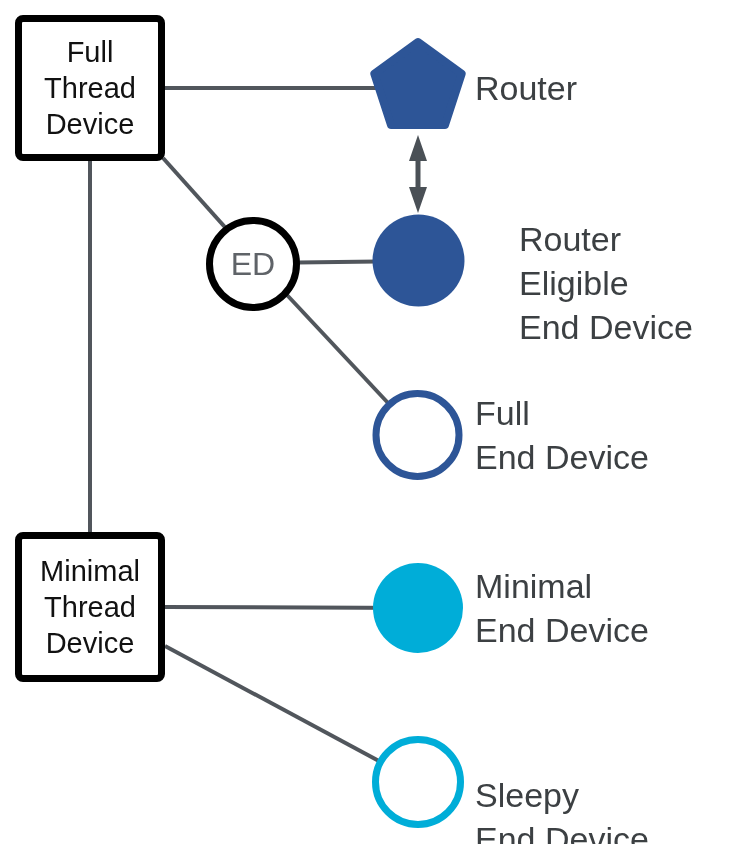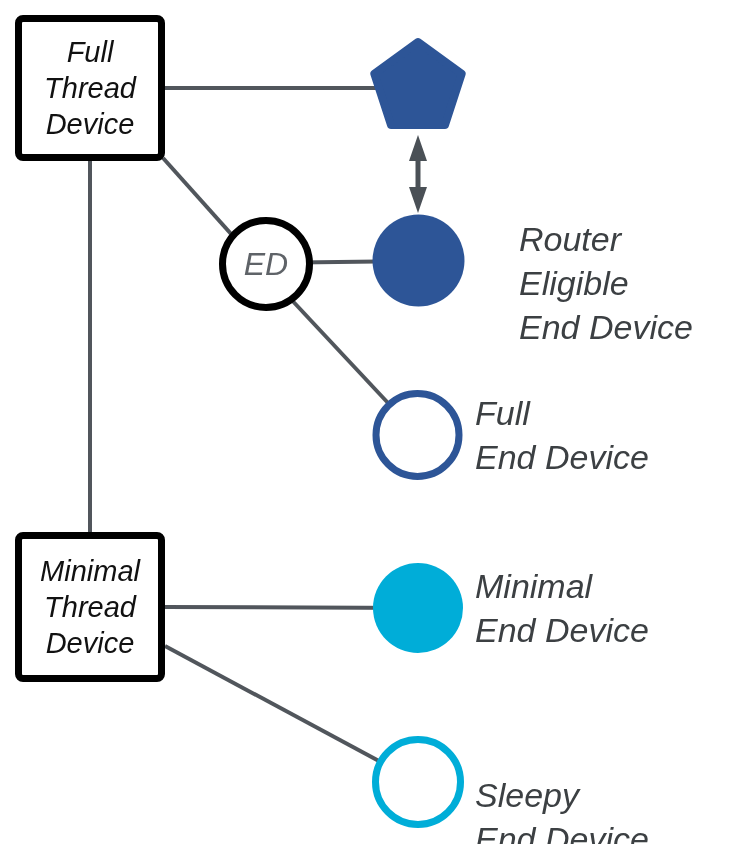--- a/index.html
+++ b/index.html
@@ -7,21 +7,20 @@
     padding: 0;
     background: var(--background, #fff);
     font-family: "Liberation Sans", sans-serif;
   }
   .canvas {
     position: relative;
     width: 740px;
     height: 844px;
     background: var(--background, #fff);
     overflow: hidden;
-    font-style: italic;
   }
   .diagram-svg {
     position: absolute;
     left: 0;
     top: 0;
     width: 740px;
     height: 844px;
   }
   .connector {
     stroke: var(--connector);
@@ -76,21 +75,21 @@
     text-align: center;
     font-size: 29px;
     line-height: 36px;
     color: var(--box-text);
     white-space: pre-line;
   }
   .box-ftd { top: 15px; }
   .box-mtd { top: 532px; height: 150px; }
   .ed-circle {
     position: absolute;
-    left: 219px;
+    left: 206px;
     top: 217px;
     width: 94px;
     height: 94px;
     box-sizing: border-box;
     border: 7px solid var(--box-border);
     border-radius: 50%;
     background: #ffffff;
     display: flex;
     align-items: center;
     justify-content: center;
@@ -142,20 +141,21 @@
 Device</div>
 
   <div class="device-box box-mtd">Minimal
 Thread
 Device</div>
 
   <div class="ed-circle">
     <span>ED</span>
   </div>
 
+  <div class="node-label label-router">Router</div>
 
   <div class="node-label label-reed">Router Eligible
 End Device</div>
 
   <div class="node-label label-fed">Full
 End Device</div>
 
   <div class="node-label label-med">Minimal
 End Device</div>
 

